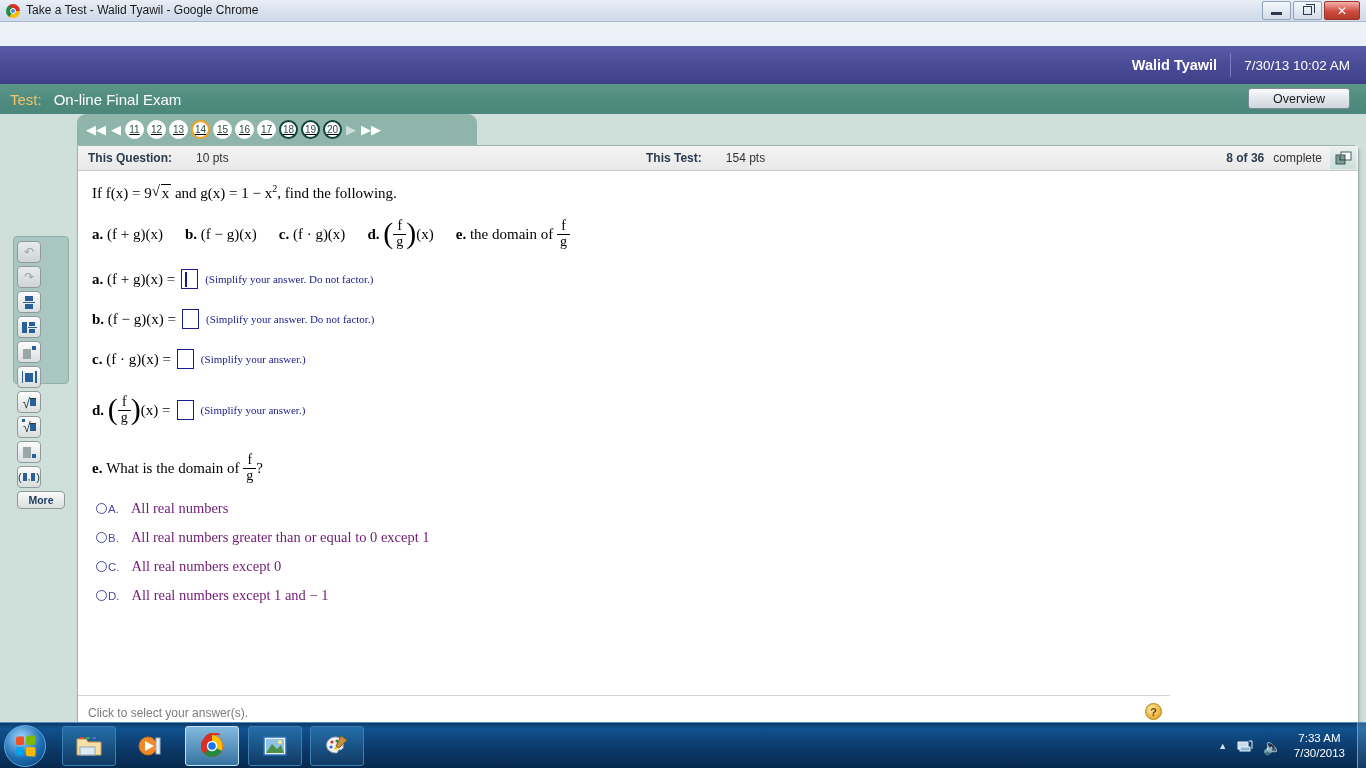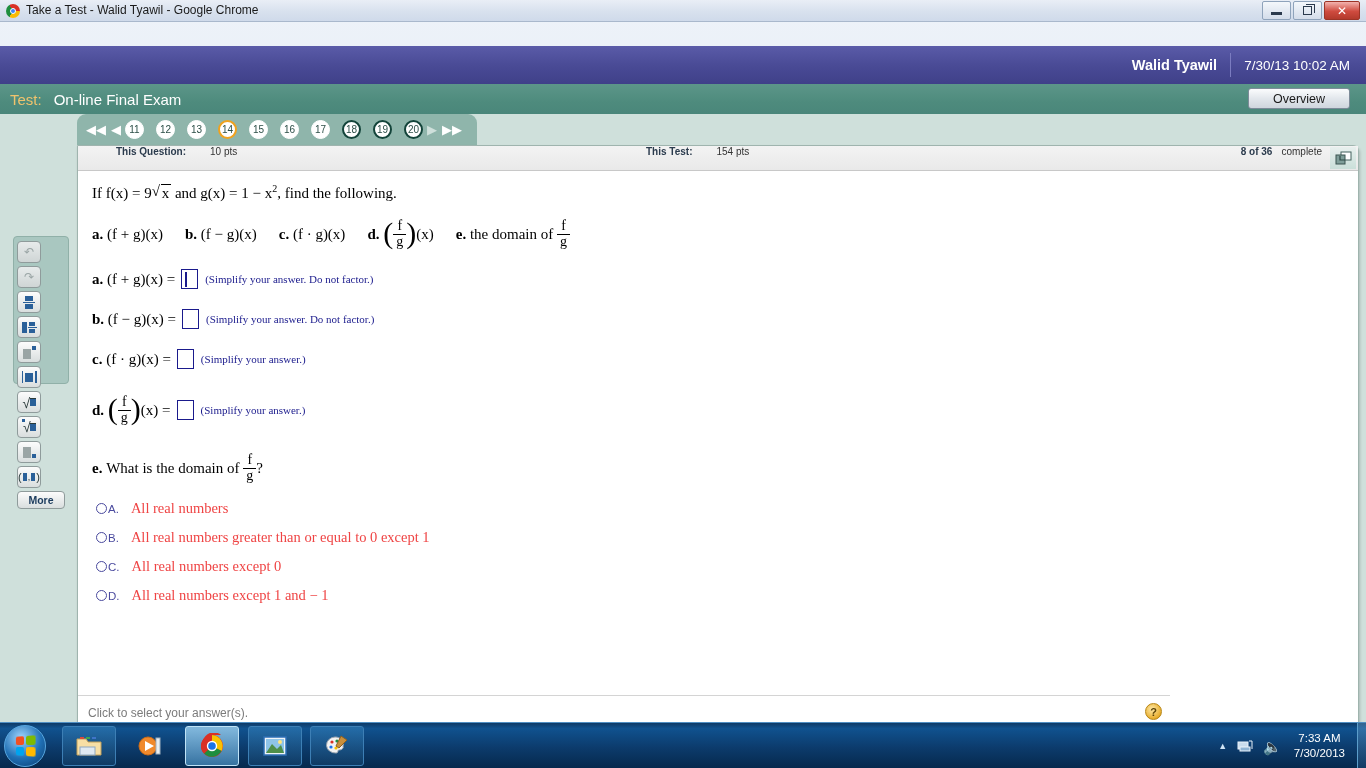--- a/index.html
+++ b/index.html
@@ -110,21 +110,21 @@
 
   
   #card {
     position:absolute; left:77px; top:99px; width:1282px; height:585px;
     background:#ffffff; border:1px solid #9fb4ae; border-radius:0 6px 0 0;
     box-shadow:1px 2px 3px rgba(0,0,0,.18);
   }
   #pointsbar {
     position:absolute; left:0; top:0; width:1280px; height:25px;
     background:linear-gradient(to bottom,#f3f3f3,#e9e9e9); border-bottom:1px solid #c8c8c8;
-    display:flex; align-items:flex-start; font-size:10px; color:#2b3b4d;padding-left:28px;
+    display:flex; align-items:center; font-size:12px; color:#2b3b4d;
   }
   .pb-label { font-weight:bold; }
   .pb-val { margin-left:24px; color:#333; }
   #pb-q { margin-left:10px; }
   #pb-t { position:absolute; left:568px; display:flex; align-items:center;}
   #pb-right { position:absolute; right:36px; display:flex; align-items:center; gap:9px; }
   #pb-count { font-weight:bold; }
   #pb-complete { color:#333; }
   #popout-btn {
     position:absolute; right:2px; top:1px; width:26px; height:22px;
@@ -156,21 +156,21 @@
     content:""; position:absolute; left:3px; top:2px; width:2px; height:15px; background:#1a1a8c;
   }
   .hint { color:#1a1a8c; font-size:11px; }
 
   .opt-row { position:absolute; display:flex; align-items:center; font-size:14.5px; }
   .radio {
     width:11px; height:11px; border:1px solid #4a4a9e; border-radius:50%;
     background:#fff; cursor:pointer; flex:none;
   }
   .opt-letter { color:#4a4a9e; font-size:11.5px; margin-left:1px; font-family:"Liberation Sans",sans-serif; }
-  .opt-text { color:#ef4444; margin-left:12px; white-space:nowrap; }
+  .opt-text { color:#701a75; margin-left:12px; white-space:nowrap; }
 
   #footer-note {
     position:absolute; left:0; bottom:0; width:1092px; height:34px;
     border-top:1px solid #d4d4d4; display:flex; align-items:center;
     font-family:"Liberation Sans",sans-serif; font-size:12px; color:#7b7b7b;
   }
   #footer-note span.txt { margin-left:10px; }
   #help-btn {
     position:absolute; right:8px; top:7px; width:17px; height:17px; border-radius:50%;
     background:radial-gradient(circle at 40% 35%, #ffe9a8, #e8ae2e 70%, #c98f16);
@@ -269,21 +269,21 @@
     <div id="testbar">
       <div id="test-label">Test:</div>
       <div id="test-name">On-line Final Exam</div>
       <div id="overview-btn">Overview</div>
     </div>
 
     <div id="navstrip-wrap">
       <div id="navstrip">
         <span class="nav-arrow">◀◀</span>
         <span class="nav-arrow">◀</span>
-        <span id="qnum-slot" style="display: flex; gap: 12px;">
+        <span id="qnum-slot" style="display: flex; gap: 3px; text-decoration: underline;">
             <span class="qnum">11</span>
             <span class="qnum">12</span>
             <span class="qnum">13</span>
             <span class="qnum current">14</span>
             <span class="qnum">15</span>
             <span class="qnum">16</span>
             <span class="qnum">17</span>
             <span class="qnum done">18</span>
             <span class="qnum done">19</span>
             <span class="qnum done">20</span>

